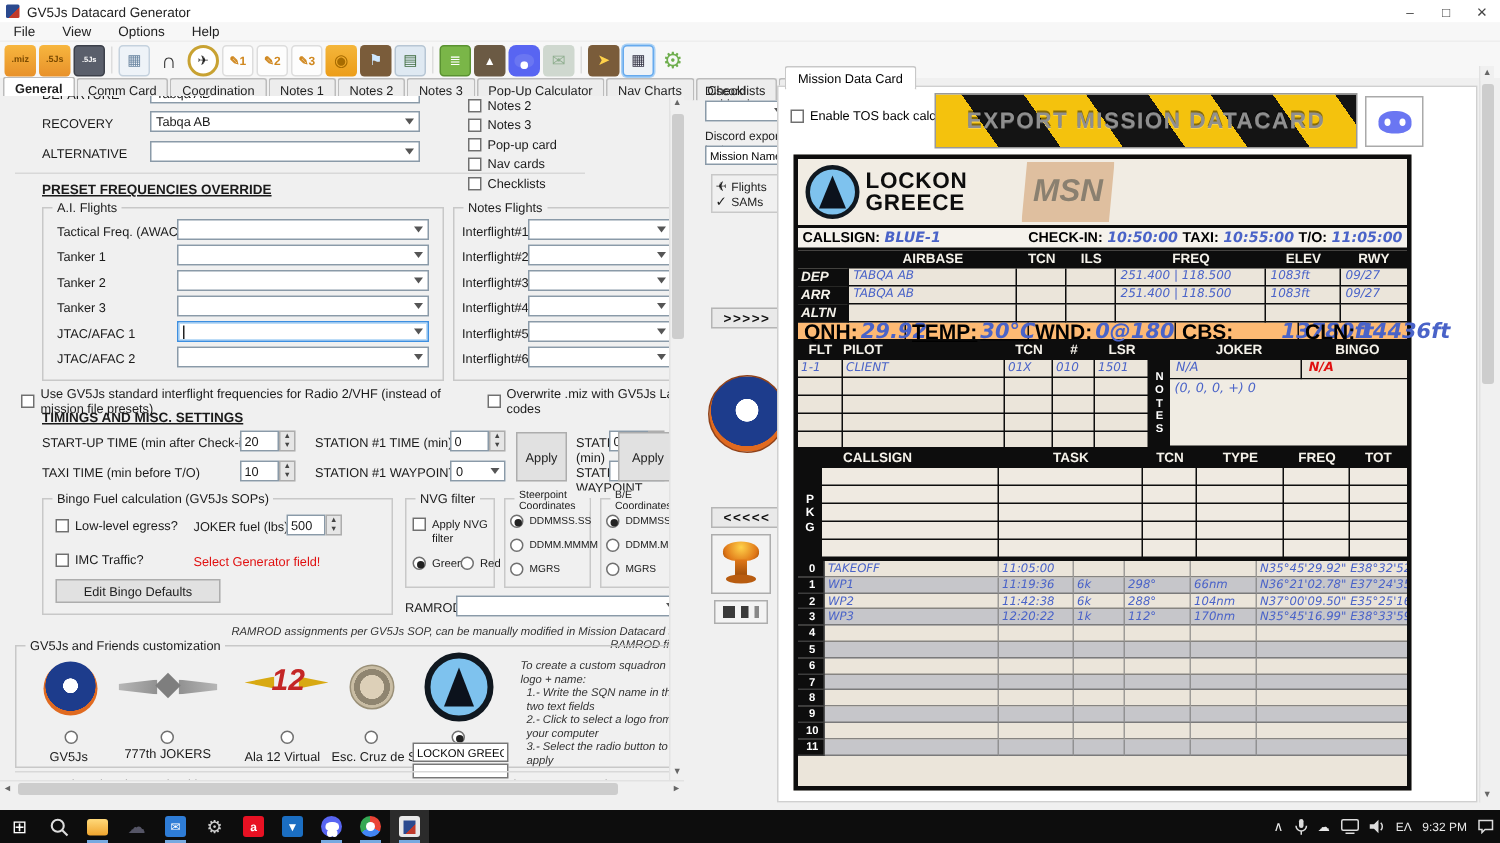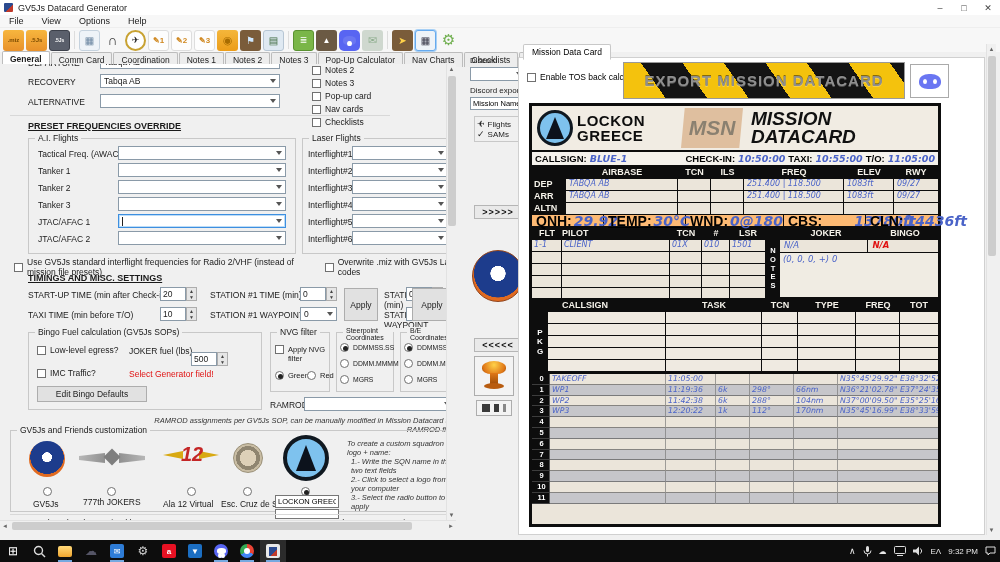--- a/index.html
+++ b/index.html
@@ -96,21 +96,21 @@
   #dk-title { flex:1; text-align:left; padding-left:8px; font-weight:bold; font-style:italic; font-size:19px; line-height:.95; color:#111; }
   #dk-mbar { display:flex; height:13px; font-size:9px; }
   #dk-mbar .left { width:55%; background:#0d0d0d; color:#f5f2ea; font-weight:bold; text-align:center; letter-spacing:1px; }
   #dk-mbar .right { width:45%; background:#e3c6a8; display:flex; align-items:center; padding-left:4px; gap:4px; font-weight:bold; }
   #dk-callsign { display:flex; height:15px; background:#f5f2ec; border-bottom:2px solid #0d0d0d; font-size:9.5px; font-weight:bold; align-items:center; padding:0 3px; gap:3px; }
   .dk-row { display:flex; }
   .dk-cell { border-right:1px solid #0d0d0d; border-bottom:1px solid #0d0d0d; overflow:hidden; white-space:nowrap; }
   #ab-head,#ab-body .dk-row { height:12px; font-size:9px; }
   #ab-head { display:flex; }
   #ab-head div { text-align:center; }
-  .ab-c0{width:34px;} .ab-c1{width:112px;} .ab-c2{width:33px;} .ab-c3{width:33px;} .ab-c4{width:100px;} .ab-c5{width:50px;} .ab-c6{flex:1;}
+  .ab-c0{width:34px;font-style:italic;} .ab-c1{width:112px;} .ab-c2{width:33px;} .ab-c3{width:33px;} .ab-c4{width:100px;} .ab-c5{width:50px;} .ab-c6{flex:1;}
   #ab-body .dk-cell { font-size:8px; padding-left:3px; }
   #wx-row { display:flex; height:13px; background:#fdba74; border-bottom:2px solid #0d0d0d; font-size:14px; font-weight:bold; align-items:center; }
   #wx-row > div { display:flex; gap:2px; padding-left:4px; align-items:center; border-right:1px solid #0d0d0d; height:100%; }
   #flt-head { display:flex; height:12px; font-size:9px; }
   .fl-c0{width:30px;} .fl-c1{width:108px;} .fl-c2{width:32px;} .fl-c3{width:28px;} .fl-c4{width:36px;} .fl-notes{width:14px;} 
   .fl-joker{width:92px;} .fl-bingo{flex:1;}
   #flt-zone { display:flex; height:60px; border-bottom:2px solid #0d0d0d; }
   #flt-grid { width:234px; }
   #flt-grid .dk-row { height:12px; font-size:8px; }
   #flt-grid .dk-cell { padding-left:2px; }
@@ -287,21 +287,21 @@
       <span class="caret"></span>
       <span class="val"></span>
       <span class="arr"></span>
     </div>
   <div class="combo" style="left:118px; top:167px; width:168px;">
       <span class="val"></span>
       <span class="arr"></span>
     </div>
 
   <div class="gbox" style="left:302px; top:74px; width:150px; height:116px;">
-    <span class="gtitle">Laser Flights</span>
+    <span class="gtitle">Notes Flights</span>
   </div>
   <div>
     <span class="lbl" style="left:308px; top:calc(85px + 0 * 17px);">Interflight#1</span>
 
     <span class="lbl" style="left:308px; top:calc(85px + 1 * 17px);">Interflight#2</span>
 
     <span class="lbl" style="left:308px; top:calc(85px + 2 * 17px);">Interflight#3</span>
 
     <span class="lbl" style="left:308px; top:calc(85px + 3 * 17px);">Interflight#4</span>
 
@@ -400,21 +400,21 @@
 
   <div class="btn abs" style="left:412px; top:224px; width:40px; height:33px; position:absolute;">Apply</div>
 
   <div class="gbox" style="left:28px; top:268px; width:234px; height:78px;">
     <span class="gtitle">Bingo Fuel calculation (GV5Js SOPs)</span>
     <div style="position:absolute; left:8px; top:12px; display:flex; align-items:center;">
         <span class="cbx"></span>
         <span>Low-level egress?</span>
       </div>
     <span style="position:absolute; left:100px; top:13px;">JOKER fuel (lbs)</span>
-    <div class="spin" style="left:162px; top:19px;">
+    <div class="spin" style="left:162px; top:10px;">
       <span class="sval">500</span>
         <span class="sarr">
           <span>▲</span>
           <span>▼</span>
         </span>
     </div>
     <div style="position:absolute; left:8px; top:35px; display:flex; align-items:center;">
         <span class="cbx"></span>
         <span>IMC Traffic?</span>
       </div>
@@ -584,24 +584,20 @@
   <div id="datacard">
     <div id="dk-header">
       <div id="dk-logo">
           <div class="delta"></div>
         </div>
       <div id="dk-sqname">
         <div>LOCKON</div>
         <div>GREECE</div>
       </div>
       <div id="msn-box">MSN</div>
-      <div id="dk-title">
-        <div>MISSION</div>
-        <div>DATACARD</div>
-      </div>
     </div>
     <div id="dk-callsign">
       <span>CALLSIGN:</span>
         <span class="hw">BLUE-1</span>
       <span style="margin-left:auto;">CHECK-IN:</span>
         <span class="hw">10:50:00</span>
       <span>TAXI:</span>
         <span class="hw">10:55:00</span>
       <span>T/O:</span>
         <span class="hw">11:05:00</span>

